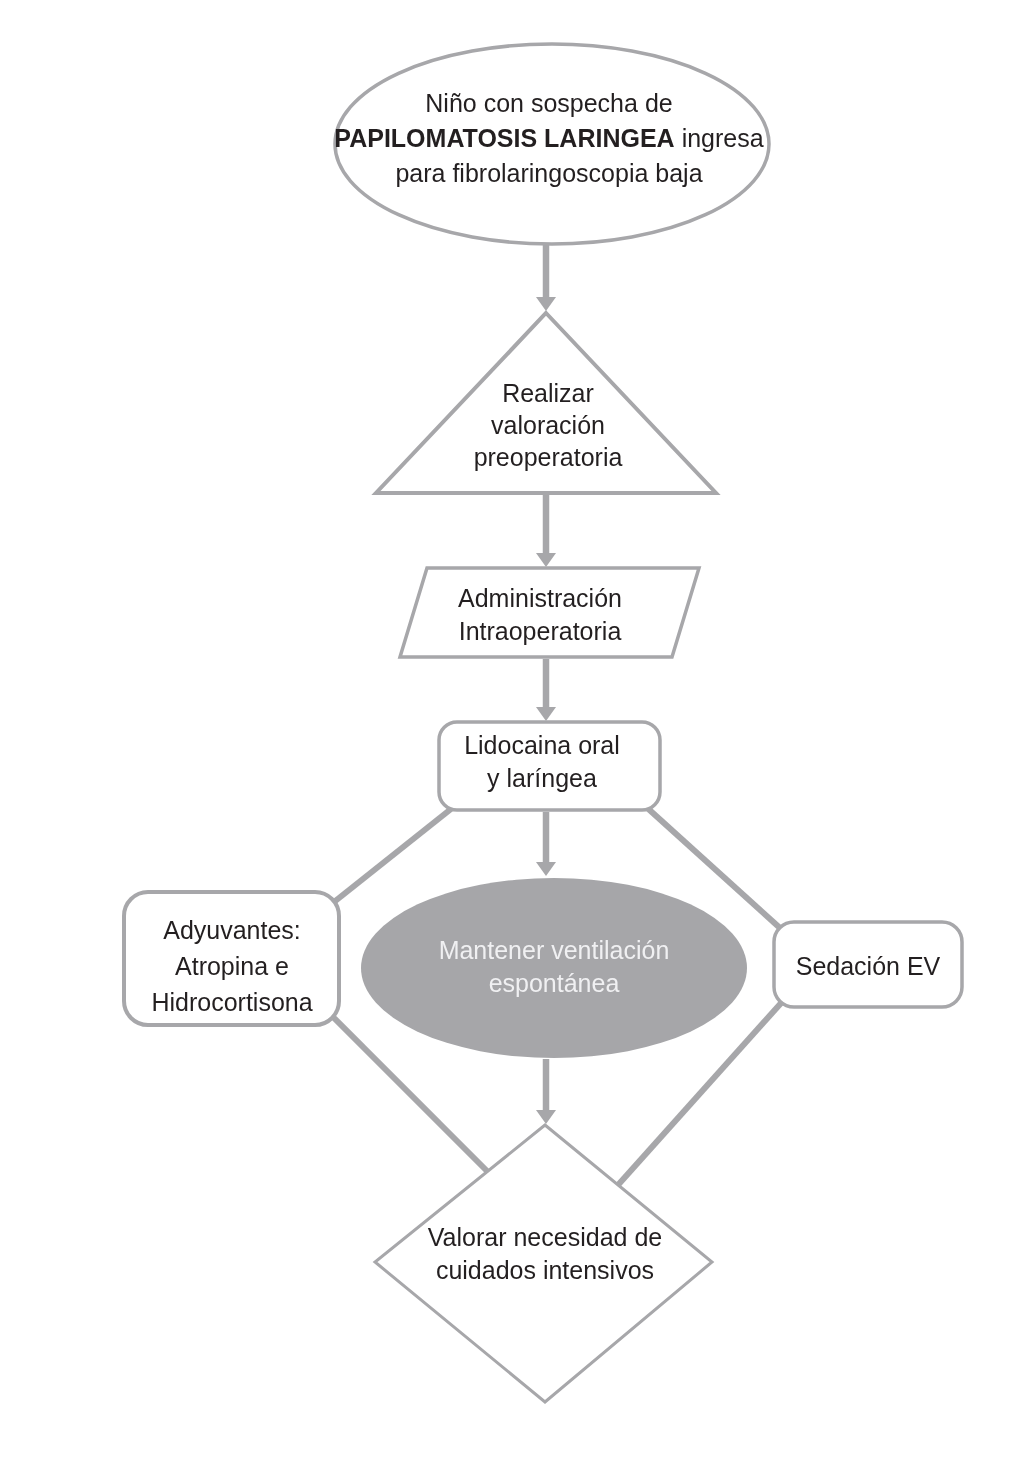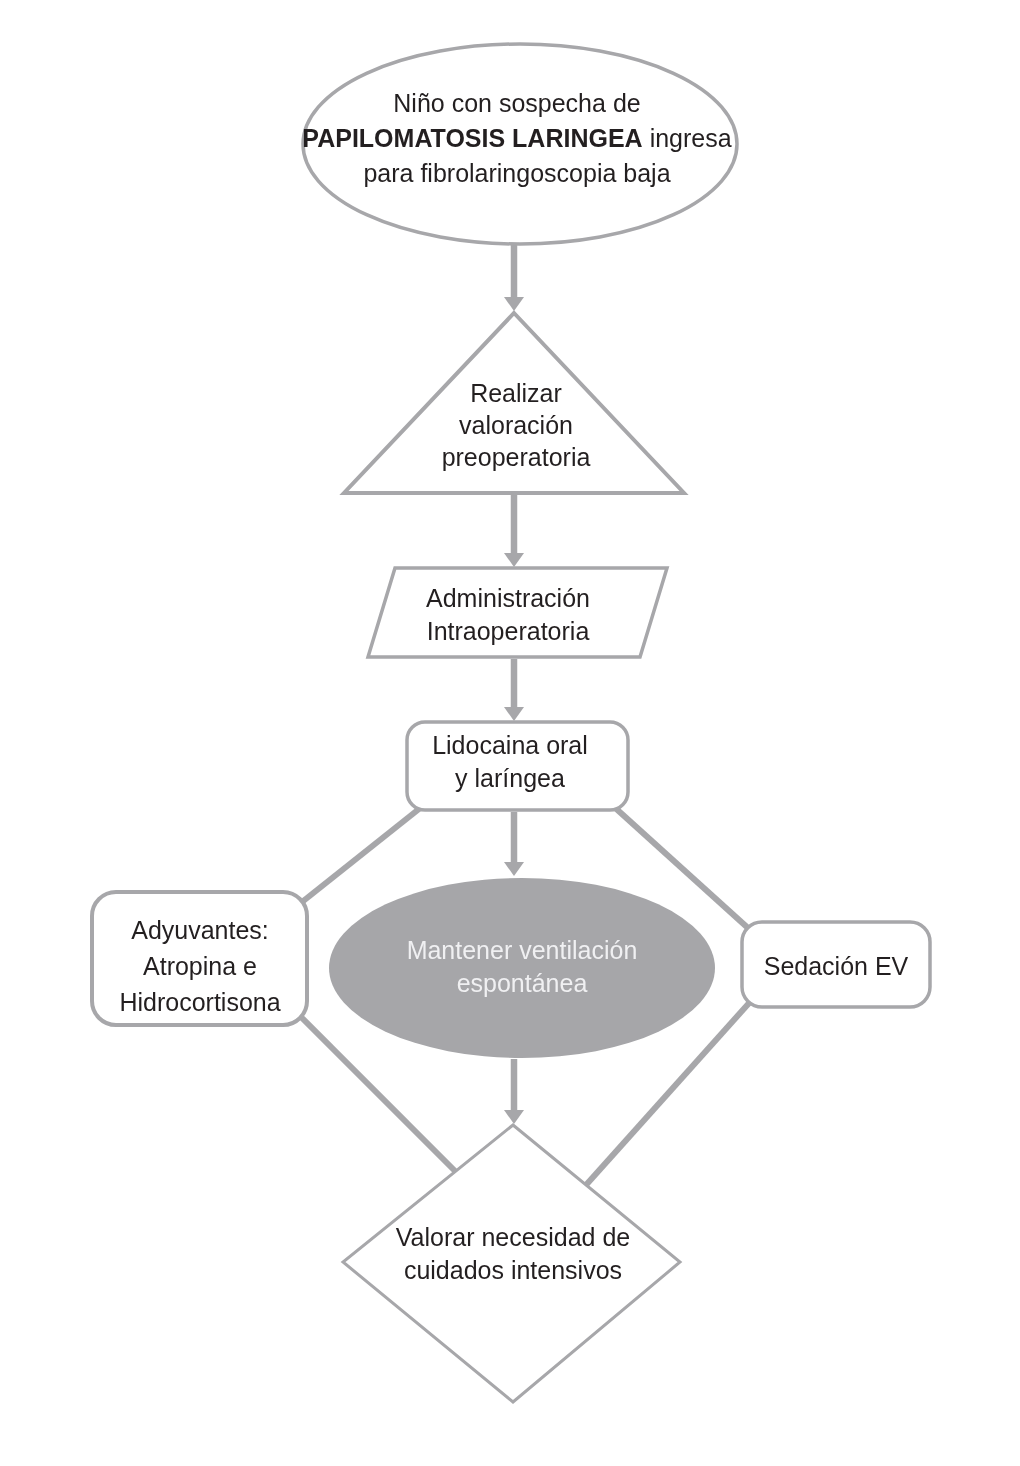--- a/index.html
+++ b/index.html
@@ -1,20 +1,20 @@
 <!DOCTYPE html>
 <html style="--background: #ffffff; --line-color: #a7a7aa; --node-fill: #ffffff; --emphasis-fill: #a6a6a9; --text-color: #231f20; --emphasis-text-color: #f0f0f2;"><head>
 <meta charset="utf-8">
 <style>
   :root{
     --background:#ffffff; --line-color:#a7a7aa; --node-fill:#ffffff;
     --emphasis-fill:#a6a6a9; --text-color:#231f20; --emphasis-text-color:#f0f0f2;
   }
   html,body{margin:0;padding:0;background:var(--background);}
-  .page{width:940px;height:1466px;background:var(--background);overflow:hidden;}
+  .page{width:940px;height:1466px;background:var(--background);overflow:hidden;margin-left:32px;}
   svg{display:block;}
   .shape{fill:var(--node-fill);stroke:var(--line-color);}
   .sw3{stroke-width:3px;}
   .sw35{stroke-width:3.5px;}
   .sw4{stroke-width:4px;}
   .filled-ellipse{fill:var(--emphasis-fill);stroke:none;}
   .connector{stroke:var(--line-color);stroke-width:6px;fill:none;}
   .arrow-stem{stroke:var(--line-color);stroke-width:6.5px;}
   .arrow-head{fill:var(--line-color);stroke:none;}
   .node-text{font-family:"Liberation Sans","DejaVu Sans",sans-serif;font-size:25px;fill:var(--text-color);}

